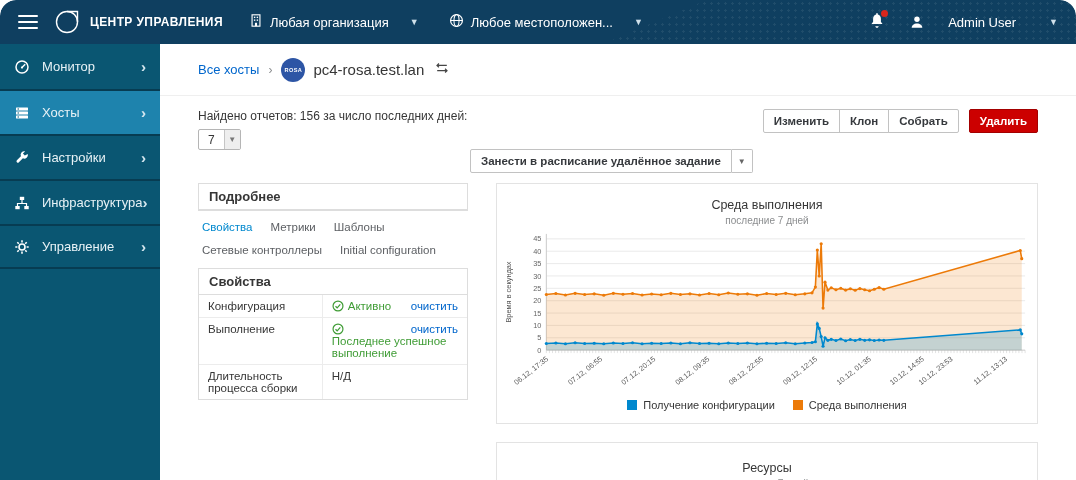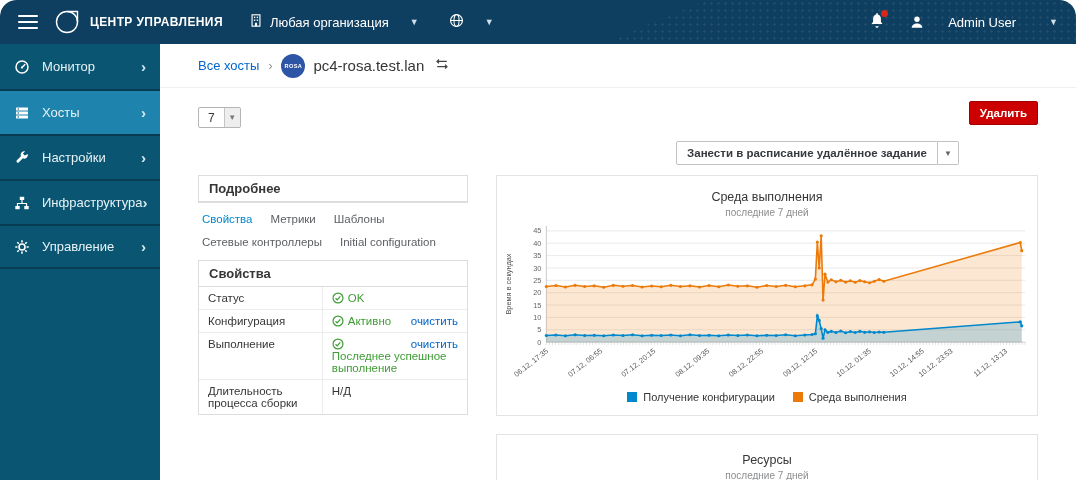--- a/index.html
+++ b/index.html
@@ -30,21 +30,21 @@
   .side-item{height:45px;display:flex;align-items:center;padding:0 14px;color:#e8f2f6;font-size:13px;cursor:pointer;border-top:2px solid #073c52;}
   .side-item:first-child{border-top:none;}
   .side-item:last-child{border-bottom:2px solid #073c52;}
   .side-item .icon{width:16px;height:16px;margin-right:12px;display:inline-flex;}
   .side-item .label{flex:1;}
   .side-item .chev{font-size:15px;color:#d5e7ef;font-weight:bold;line-height:1;}
   .side-item.active{background:#1e83ad;}
   .main{flex:1;background:#fff;display:flex;flex-direction:column;overflow:hidden;}
 
   
-  .crumbbar{height:44px;display:flex;align-items:center;padding:0 38px;border-bottom:1px solid #efefef;flex-shrink:0;}
+  .crumbbar{height:52px;display:flex;align-items:center;padding:0 38px;border-bottom:1px solid #efefef;flex-shrink:0;}
   .crumb-link{color:#0066cc;font-size:13px;cursor:pointer;text-decoration:none;}
   .crumb-sep{color:#8b8d8f;margin:0 9px;font-size:12px;}
   .rosa-badge{width:24px;height:24px;border-radius:50%;background:#2d55a5;color:#fff;font-size:5.6px;font-weight:bold;letter-spacing:.4px;display:inline-flex;align-items:center;justify-content:center;margin-right:8px;}
   .host-name{font-size:15px;color:#363636;margin-right:10px;}
 
   
   .toolbar{display:flex;align-items:flex-start;padding:13px 38px 4px 38px;flex-shrink:0;}
   .reports-block{font-size:12px;color:#363636;}
   .select-box{display:inline-flex;align-items:stretch;border:1px solid #b5b5b5;border-radius:2px;margin-top:6px;height:21px;cursor:pointer;background:#fff;overflow:hidden;}
   .select-box .val{padding:2px 9px;font-size:12px;display:flex;align-items:center;}
@@ -126,20 +126,21 @@
       <span class="caret">▼</span>
     </span>
     <span class="nav-select">
       <span>
         <svg width="15" height="15" viewBox="0 0 16 16">
             <circle cx="8" cy="8" r="6.3" fill="none" stroke="#fff" stroke-width="1.3"></circle>
             <ellipse cx="8" cy="8" rx="2.7" ry="6.3" fill="none" stroke="#fff" stroke-width="1.1"></ellipse>
             <line x1="1.7" y1="8" x2="14.3" y2="8" stroke="#fff" stroke-width="1.1"></line>
           </svg>
       </span>
+      <span>Любое местоположен...</span>
       <span class="caret">▼</span>
     </span>
     <span class="spacer"></span>
     <span class="bell-wrap">
       <svg width="16" height="17" viewBox="0 0 16 16">
           <path d="M8 15.2c.95 0 1.7-.65 1.7-1.5H6.3c0 .85.75 1.5 1.7 1.5zm5.2-3.6v-.8l-1.3-1.3V6.3c0-2.2-1.15-3.95-3.1-4.4v-.5a.8.8 0 1 0-1.6 0v.5c-1.95.45-3.1 2.2-3.1 4.4v3.2L2.8 10.8v.8h10.4z" fill="#fff"></path>
         </svg>
       <span class="bell-dot"></span>
     </span>
     <span class="user-wrap">
@@ -235,29 +236,35 @@
         <span class="host-name">pc4-rosa.test.lan</span>
         <span style="cursor:pointer;">
           <svg width="16" height="14" viewBox="0 0 16 16">
               <path d="M4.5 2.8 2.3 5l2.2 2.2M2.6 5h10.9M11.5 13.2l2.2-2.2-2.2-2.2M13.4 11H2.5" fill="none" stroke="#454545" stroke-width="1.4"></path>
             </svg>
         </span>
       </div>
 
       <div class="toolbar">
         <div class="reports-block">
+          <div>Найдено отчетов: 156 за число последних дней:</div>
           <span class="select-box">
             <span class="val">7</span>
             <span class="sc">▼</span>
           </span>
         </div>
         <span class="spacer"></span>
         <span class="btn-split">
           <span class="btn main-part">Занести в расписание удалённое задание</span>
           <span class="btn caret-part">▼</span>
+        </span>
+        <span class="btn-group">
+          <span class="btn">Изменить</span>
+          <span class="btn">Клон</span>
+          <span class="btn">Собрать</span>
         </span>
         <span class="btn btn-danger">Удалить</span>
       </div>
 
       <div class="columns">
 
         <div class="left-col">
           <div class="panel">
             <div class="panel-head">Подробнее</div>
           </div>
@@ -265,27 +272,20 @@
               <span class="tab active">Свойства</span>
               <span class="tab">Метрики</span>
               <span class="tab">Шаблоны</span>
               <span class="tab">Сетевые контроллеры</span>
               <span class="tab">Initial configuration</span>
             </div>
           <div class="panel">
             <div class="panel-head">Свойства</div>
             <table class="props-table">
                 <tbody>
-                  <tr>
-                    <td class="plabel">Статус</td>
-                    <td class="pvalue"><span class="green"><svg class="chk" width="12" height="12" viewBox="0 0 16 16">
-                          <circle cx="8" cy="8" r="6.6" fill="none" stroke="#3f9c35" stroke-width="1.6"></circle>
-                          <path d="M4.7 8.3l2.2 2.2 4.2-4.6" fill="none" stroke="#3f9c35" stroke-width="1.7"></path>
-                        </svg>OK</span></td>
-                  </tr>
                   <tr>
                     <td class="plabel">Конфигурация</td>
                     <td class="pvalue"><span class="clear-link">очистить</span><span class="green"><svg class="chk" width="12" height="12" viewBox="0 0 16 16">
                           <circle cx="8" cy="8" r="6.6" fill="none" stroke="#3f9c35" stroke-width="1.6"></circle>
                           <path d="M4.7 8.3l2.2 2.2 4.2-4.6" fill="none" stroke="#3f9c35" stroke-width="1.7"></path>
                         </svg>Активно</span></td>
                   </tr>
                   <tr>
                     <td class="plabel">Выполнение</td>
                     <td class="pvalue"><span class="clear-link">очистить</span><span class="green"><svg class="chk" width="12" height="12" viewBox="0 0 16 16">

